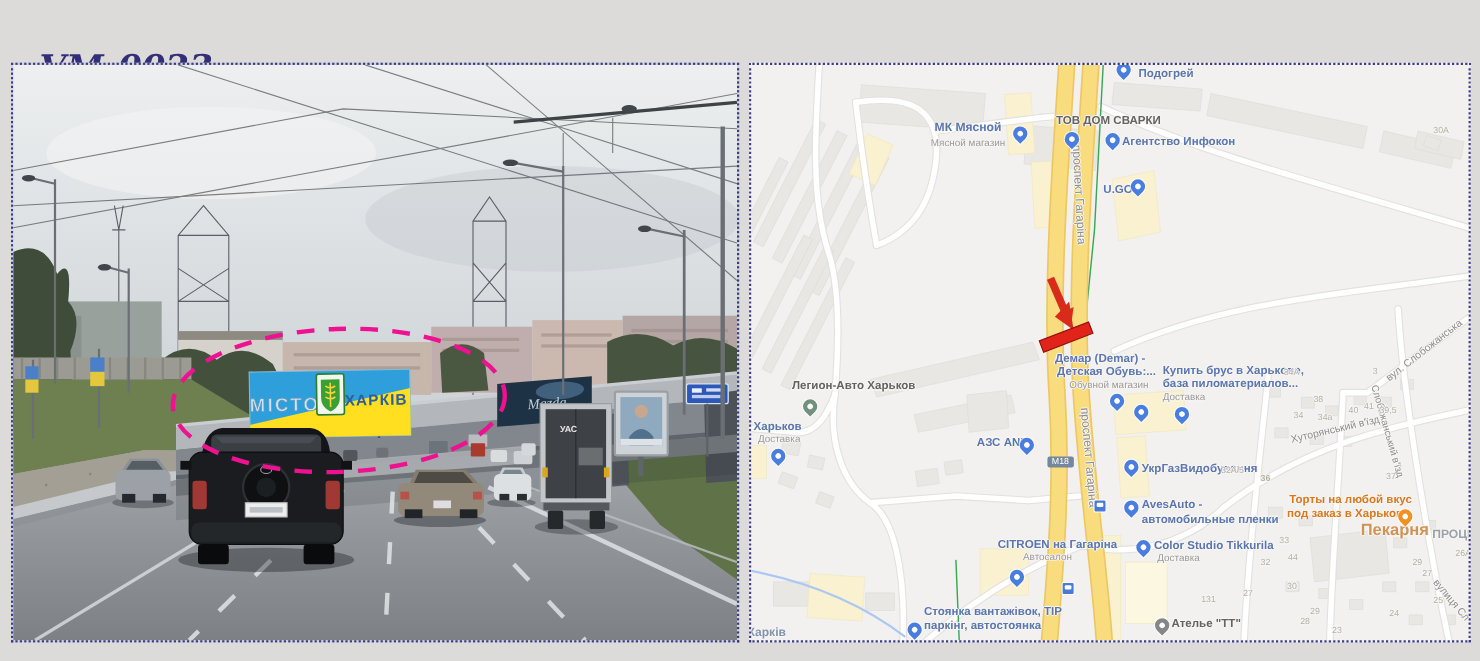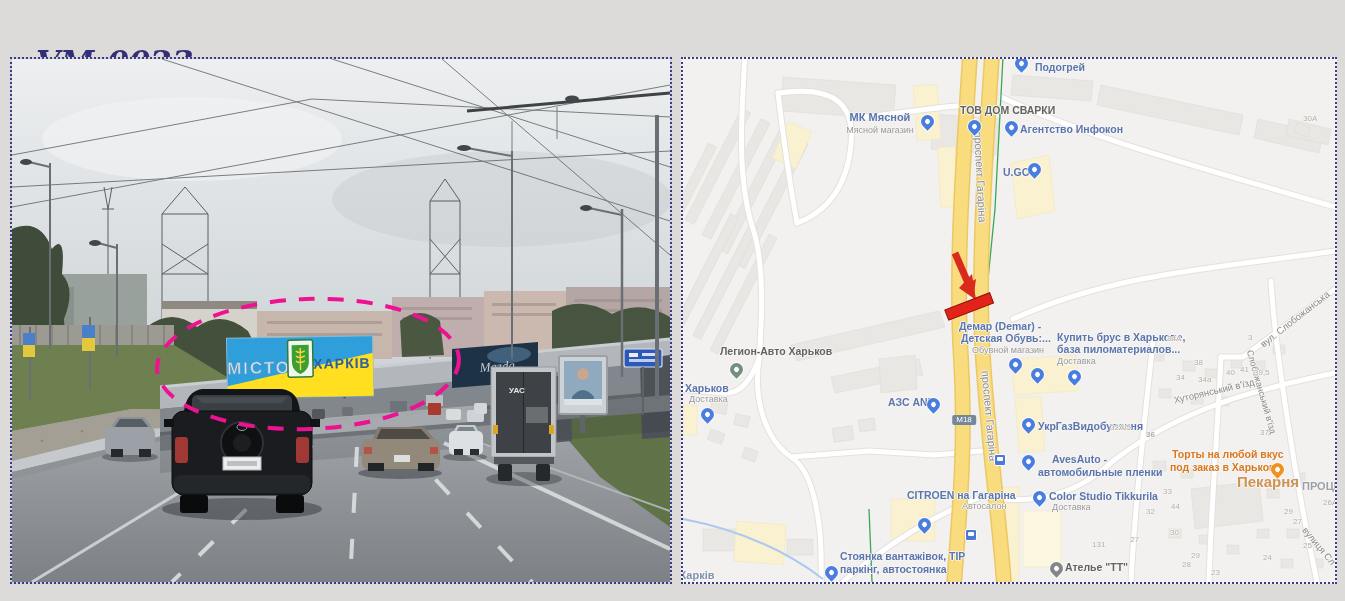--- a/index.html
+++ b/index.html
@@ -410,26 +410,26 @@
       <div class="ml" style="left: 289px; top: 287px; font-size: 9px; color: rgb(154, 154, 152); font-weight: normal;">Обувной магазин</div>
       <div class="ml" style="left: 374px; top: 273px; font-size: 10.5px; color: rgb(91, 118, 174); font-weight: bold;">Купить брус в Харькове,</div>
       <div class="ml" style="left: 374px; top: 285px; font-size: 10.5px; color: rgb(91, 118, 174); font-weight: bold;">база пиломатериалов...</div>
       <div class="ml" style="left: 374px; top: 298px; font-size: 9px; color: rgb(154, 154, 152); font-weight: normal;">Доставка</div>
       <div class="ml" style="left: 37px; top: 287px; font-size: 10.5px; color: rgb(99, 99, 99); font-weight: bold;">Легион-Авто Харьков</div>
       <div class="ml" style="left: 2px; top: 324px; font-size: 10.5px; color: rgb(91, 118, 174); font-weight: bold;">Харьков</div>
       <div class="ml" style="left: 6px; top: 336px; font-size: 9px; color: rgb(154, 154, 152); font-weight: normal;">Доставка</div>
       <div class="ml" style="left: 205px; top: 338px; font-size: 10.5px; color: rgb(91, 118, 174); font-weight: bold;">АЗС ANP</div>
       <div class="ml shield" style="left: 281px; top: 361px; font-size: 8px; color: rgb(255, 255, 255); font-weight: normal; transform: translate(-50%, -50%) rotate(0deg);">M18</div>
       <div class="ml" style="left: 355px; top: 362px; font-size: 10.5px; color: rgb(91, 118, 174); font-weight: bold;">УкрГазВидобування</div>
-      <div class="ml" style="left: 369px; top: 395px; font-size: 10.5px; color: rgb(91, 118, 174); font-weight: bold; text-align: right;">AvesAuto -</div>
+      <div class="ml" style="left: 355px; top: 395px; font-size: 10.5px; color: rgb(91, 118, 174); font-weight: bold; text-align: right;">AvesAuto -</div>
       <div class="ml" style="left: 355px; top: 408px; font-size: 10.5px; color: rgb(91, 118, 174); font-weight: bold;">автомобильные пленки</div>
       <div class="ml" style="left: 366px; top: 432px; font-size: 10.5px; color: rgb(91, 118, 174); font-weight: bold;">Color Studio Tikkurila</div>
       <div class="ml" style="left: 369px; top: 444px; font-size: 9px; color: rgb(154, 154, 152); font-weight: normal;">Доставка</div>
       <div class="ml" style="left: 224px; top: 431px; font-size: 10.5px; color: rgb(91, 118, 174); font-weight: bold;">CITROEN на Гагаріна</div>
-      <div class="ml" style="left: 247px; top: 443px; font-size: 9px; color: rgb(154, 154, 152); font-weight: normal; margin-left: 32px;">Автосалон</div>
+      <div class="ml" style="left: 247px; top: 443px; font-size: 9px; color: rgb(154, 154, 152); font-weight: normal;">Автосалон</div>
       <div class="ml" style="left: 489px; top: 390px; font-size: 10.5px; color: rgb(217, 120, 29); font-weight: bold;">Торты на любой вкус</div>
       <div class="ml" style="left: 487px; top: 403px; font-size: 10.5px; color: rgb(217, 120, 29); font-weight: bold;">под заказ в Харькове</div>
       <div class="ml" style="left: 554px; top: 415px; font-size: 15px; color: rgb(207, 147, 85); font-weight: bold;">Пекарня</div>
       <div class="ml" style="left: 619px; top: 422px; font-size: 11px; color: rgb(155, 161, 168); font-weight: bold;">ПРОЦЕ</div>
       <div class="ml" style="left: 157px; top: 492px; font-size: 10.5px; color: rgb(91, 118, 174); font-weight: bold;">Стоянка вантажівок, TIP</div>
       <div class="ml" style="left: 157px; top: 505px; font-size: 10.5px; color: rgb(91, 118, 174); font-weight: bold;">паркінг, автостоянка</div>
       <div class="ml" style="left: 382px; top: 503px; font-size: 10.5px; color: rgb(99, 99, 99); font-weight: bold;">Ателье "ТТ"</div>
       <div class="ml" style="left: -4px; top: 511px; font-size: 11px; color: rgb(129, 147, 173); font-weight: bold;">Харків</div>
       <div class="ml" style="left: 531px; top: 332px; font-size: 9.5px; color: rgb(141, 141, 141); font-weight: normal; transform: translate(-50%, -50%) rotate(-13deg);">Хуторянський в'їзд</div>
       <div class="ml" style="left: 612px; top: 260px; font-size: 9.5px; color: rgb(141, 141, 141); font-weight: normal; transform: translate(-50%, -50%) rotate(-38deg);">вул. Слобожанська</div>

